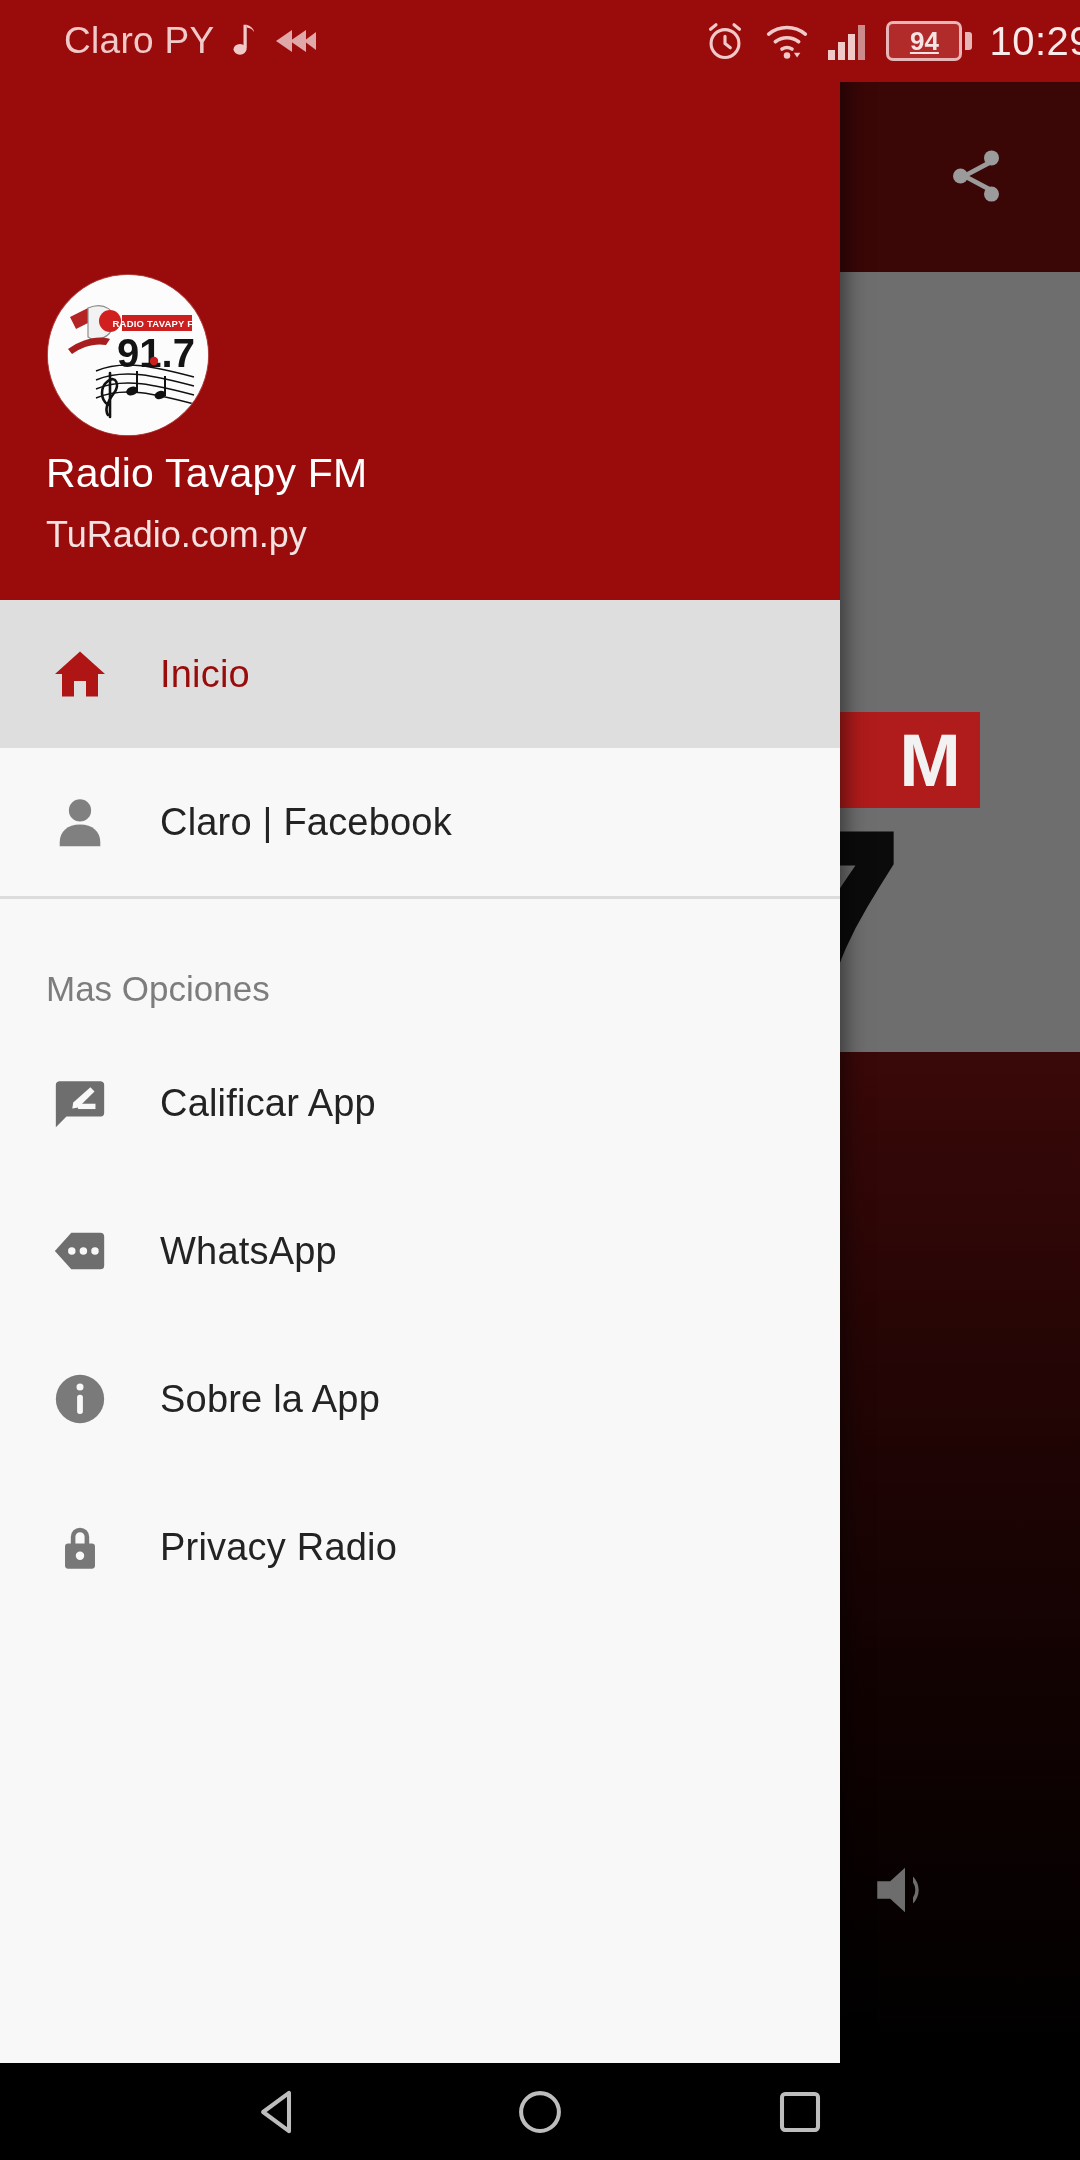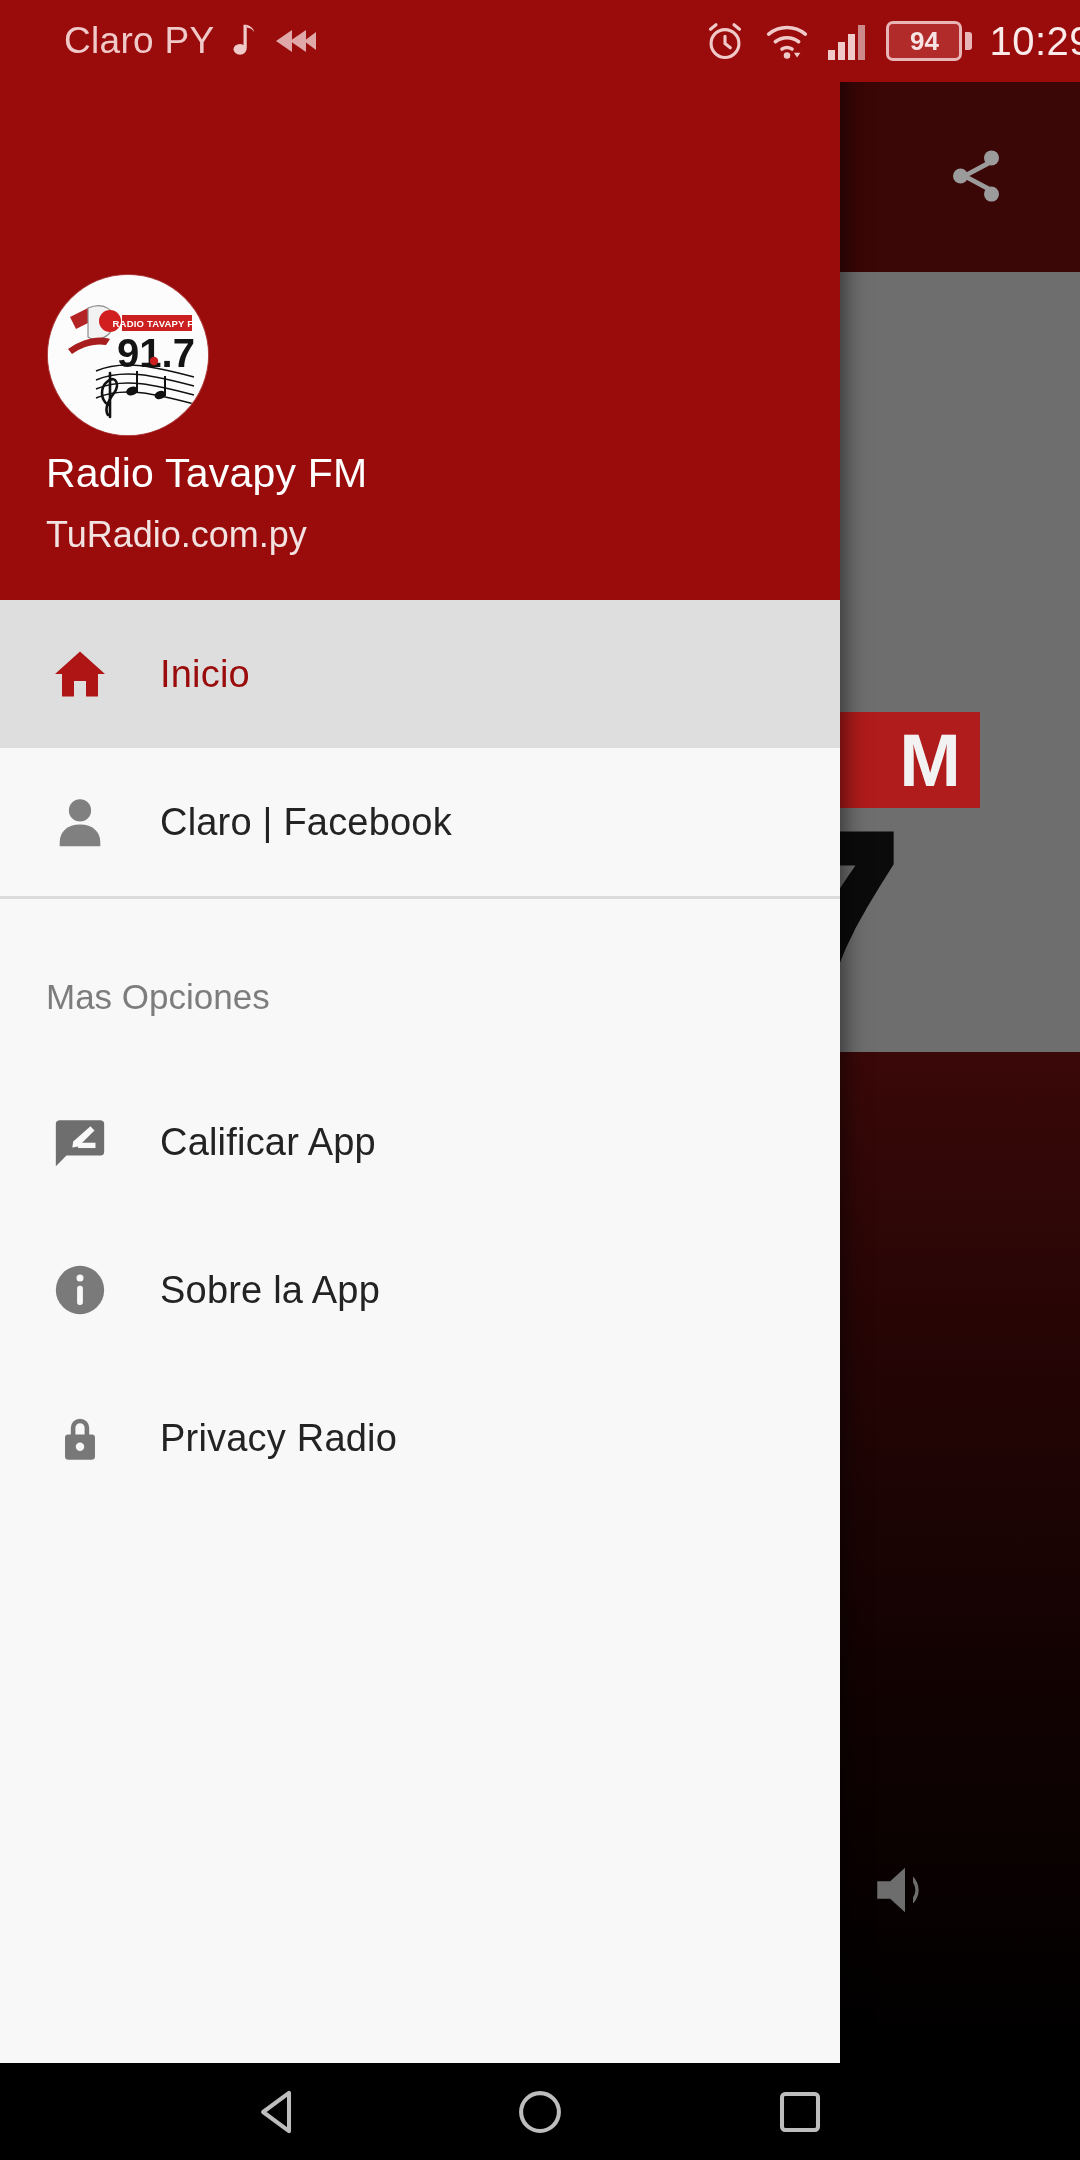--- a/index.html
+++ b/index.html
@@ -93,21 +93,21 @@
     position: relative;
     display: flex; align-items: center;
   }
   #battery-shell {
     width: 76px; height: 40px;
     border: 3px solid #e8b6b6; border-radius: 7px;
     display: flex; align-items: center; justify-content: center;
     background: #b22b2b;
   }
   #battery-pct {
-    color: #f7e3e3; font-size: 26px; font-weight: bold; line-height: 1;
+    color: #f7e3e3; font-size: 26px; font-weight: bold; line-height: 1; text-decoration: underline;
   }
   #battery-cap {
     width: 7px; height: 18px; background: #e8b6b6;
     border-radius: 0 3px 3px 0; margin-left: 3px;
   }
   #clock-label { color: #fbeaea; font-size: 40px; letter-spacing: .5px; }
 
   
   #drawer {
     position: absolute; left: 0; top: 0;
@@ -156,22 +156,22 @@
   }
   .nav-label {
     font-size: 38px; color: #232323; letter-spacing: .2px;
   }
   .nav-item.selected .nav-label { color: #9a0b0b; }
 
   #nav-divider {
     height: 3px; background: #dcdcdc; width: 100%;
   }
   #group-title {
-    padding: 39px 0 0 46px;
-    font-size: 35px; color: #7d7d7d; height: 130px; margin-top: 39px;
+    padding: 70px 0 0 46px;
+    font-size: 35px; color: #7d7d7d; height: 130px;
   }
 
   
   #system-nav {
     position: absolute; left: 0; bottom: 0;
     width: 1080px; height: 97px;
     background: #000;
     display: flex; align-items: center; justify-content: space-around;
     z-index: 50;
     padding: 0 150px;
@@ -316,20 +316,33 @@
             <path d="M3.4 3 L20.6 3 A1.6 1.6 0 0 1 22 4.6 L22 16 A1.6 1.6 0 0 1 20.6 17.6 L6.4 17.6 L2 22 L2 4.6 A1.6 1.6 0 0 1 3.4 3 Z" fill="#6e6e6e"></path>
             <g fill="#f8f8f8">
               <path d="M16.3 5.5 L18 7.2 L11.3 13.9 L8.8 14.3 L9.2 11.8 Z"></path>
               <rect x="11.2" y="12.3" width="7.2" height="2.2"></rect>
             </g>
           </svg>
         </span>
         <span class="nav-label">Calificar App</span>
       </div>
 
+      <div class="nav-item">
+        <span class="nav-icon">
+          <svg width="58" height="58" viewBox="0 0 24 24">
+            <path d="M8.4 4.4 L20.4 4.4 A1.6 1.6 0 0 1 22 6 L22 18 A1.6 1.6 0 0 1 20.4 19.6 L8.4 19.6 L1.6 12 Z" fill="#6e6e6e"></path>
+            <g fill="#f8f8f8">
+              <circle cx="8.6" cy="12" r="1.55"></circle>
+              <circle cx="13.4" cy="12" r="1.55"></circle>
+              <circle cx="18.2" cy="12" r="1.55"></circle>
+            </g>
+          </svg>
+        </span>
+        <span class="nav-label">WhatsApp</span>
+      </div>
 
       <div class="nav-item">
         <span class="nav-icon">
           <svg width="58" height="58" viewBox="0 0 24 24">
             <circle cx="12" cy="12" r="10" fill="#7a7a7a"></circle>
             <g fill="#f8f8f8">
               <rect x="10.8" y="10.2" width="2.4" height="8" rx="1.1"></rect>
               <circle cx="12" cy="7" r="1.45"></circle>
             </g>
           </svg>

